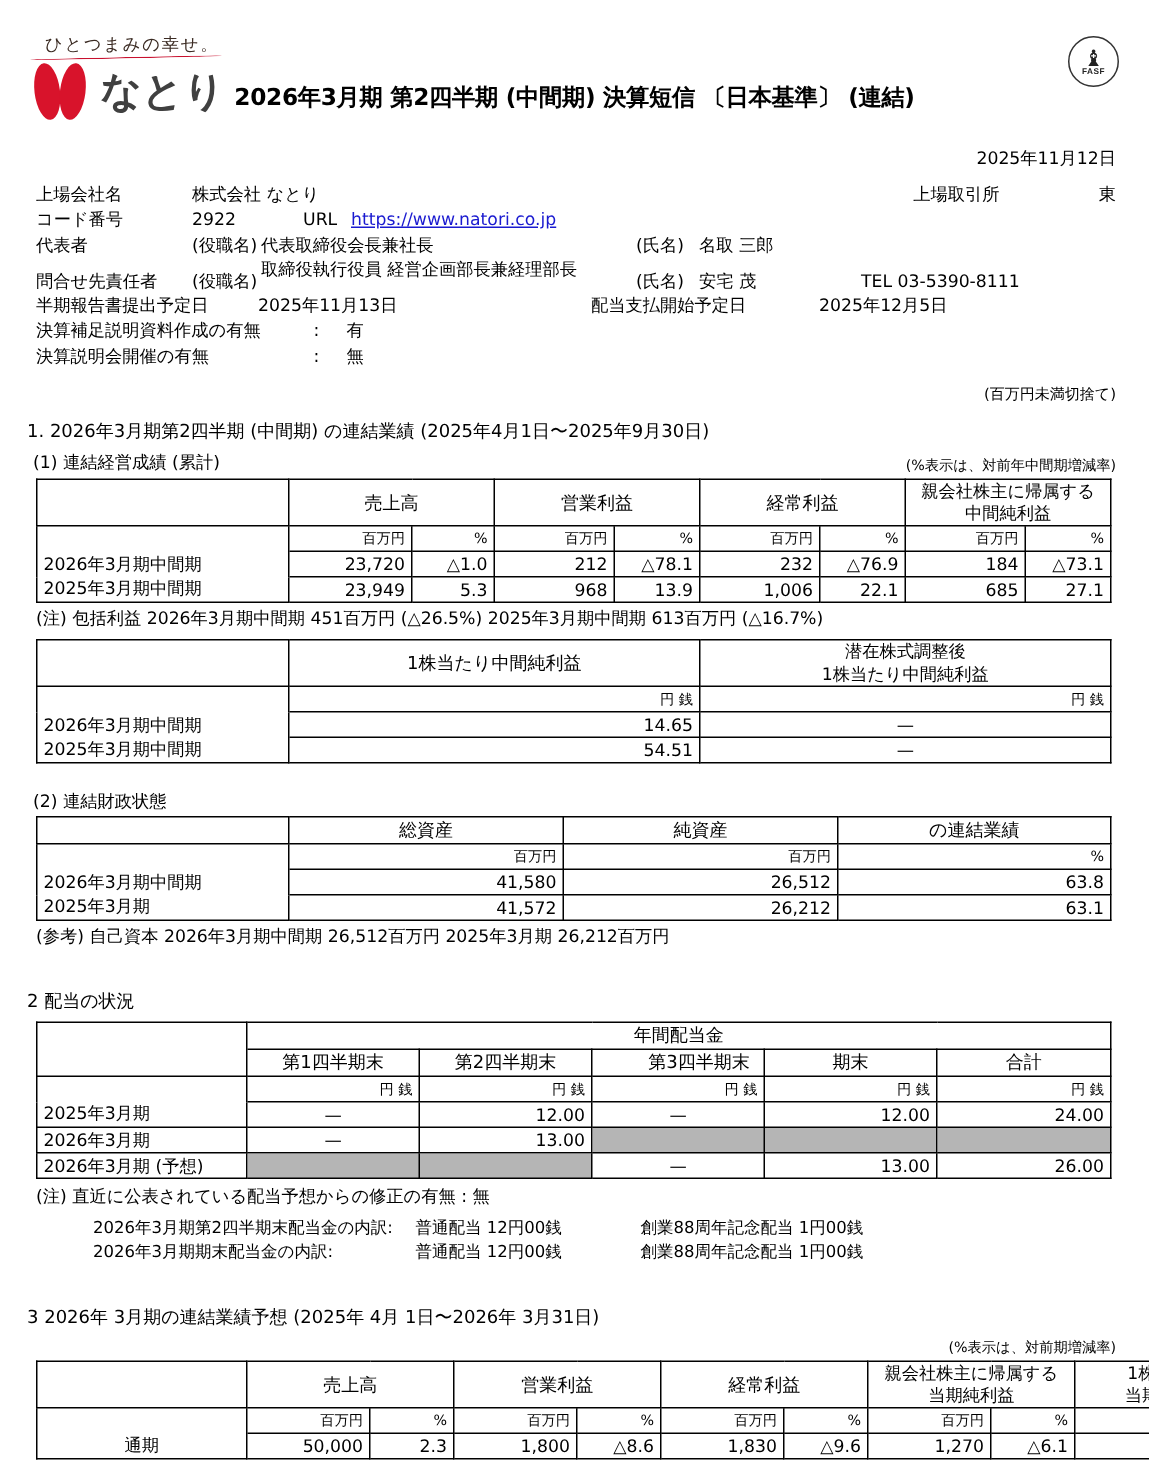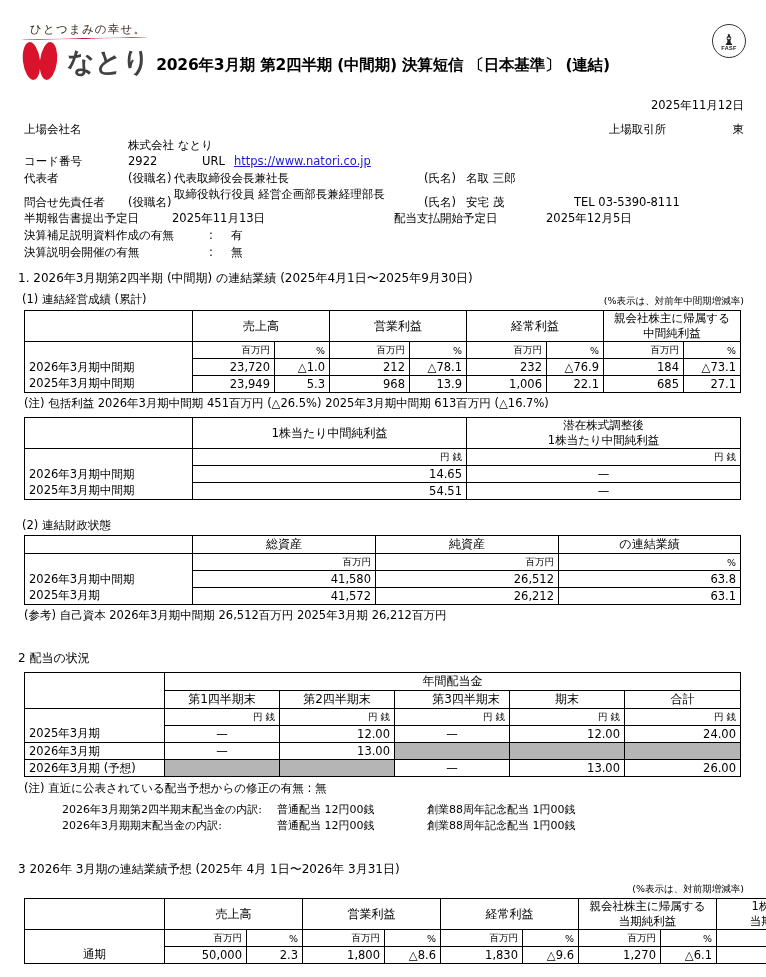--- a/index.html
+++ b/index.html
@@ -118,21 +118,21 @@
     font-family: "DejaVu Sans", sans-serif;
   }
   .info-row {
     display: flex;
     align-items: flex-start;
     min-height: 17px;
     line-height: 16px;
   }
   .c-lbl   { width: 104px; flex: none; }
   .c-role  { width: 46px;  flex: none; }
-  .c-val   { flex: none; margin-top: 16px; }
+  .c-val   { flex: none; }
   .c-name-lbl { width: 42px; flex: none; }
   .info-abs {
     position: relative;
   }
   .exch {
     position: absolute;
     right: 22px; top: 0;
     font-size: 11.5px;
     white-space: nowrap;
   }
@@ -313,20 +313,21 @@
       <div>有</div>
     </div>
 
     <div class="info-row">
       <div style="width:185px;flex:none;">決算説明会開催の有無</div>
       <div style="width:22px;flex:none;">:</div>
       <div>無</div>
     </div>
   </div>
 
+  <div class="unit-note">(百万円未満切捨て)</div>
 
   <h2 class="sec">1. 2026年3月期第2四半期 (中間期) の連結業績 (2025年4月1日〜2025年9月30日)</h2>
 
   <div class="sub-row">
     <h3 class="sub">(1) 連結経営成績 (累計)</h3>
     <div class="pct-note">(%表示は、対前年中間期増減率)</div>
   </div>
 
   <table class="fin">
     <colgroup>

